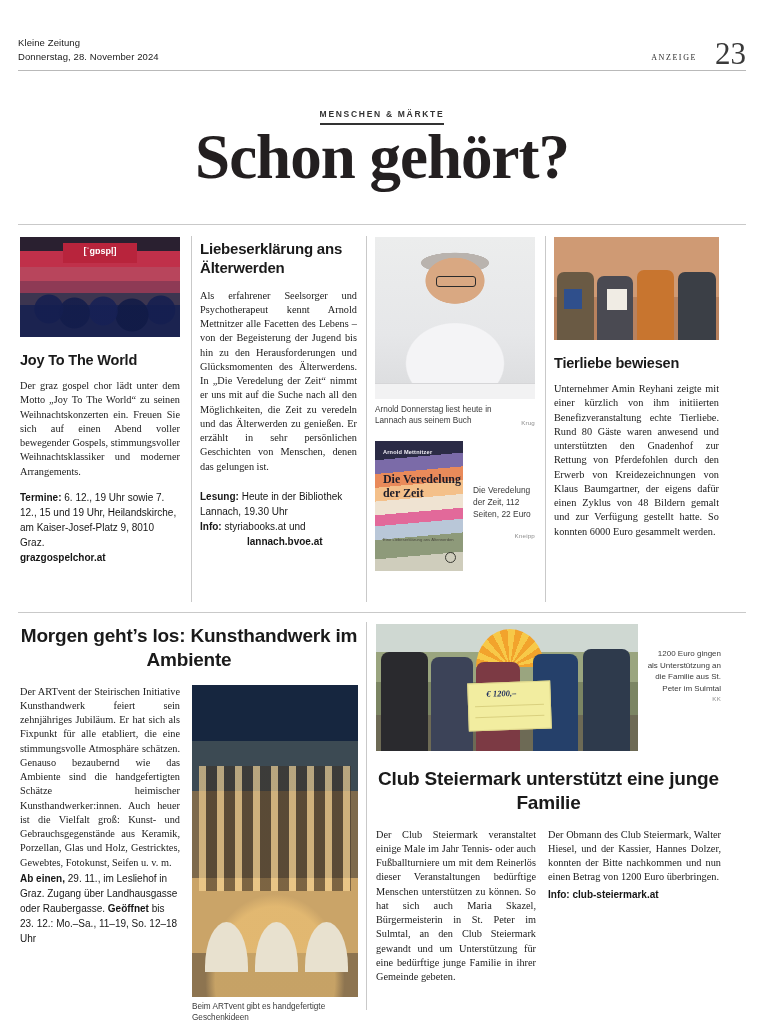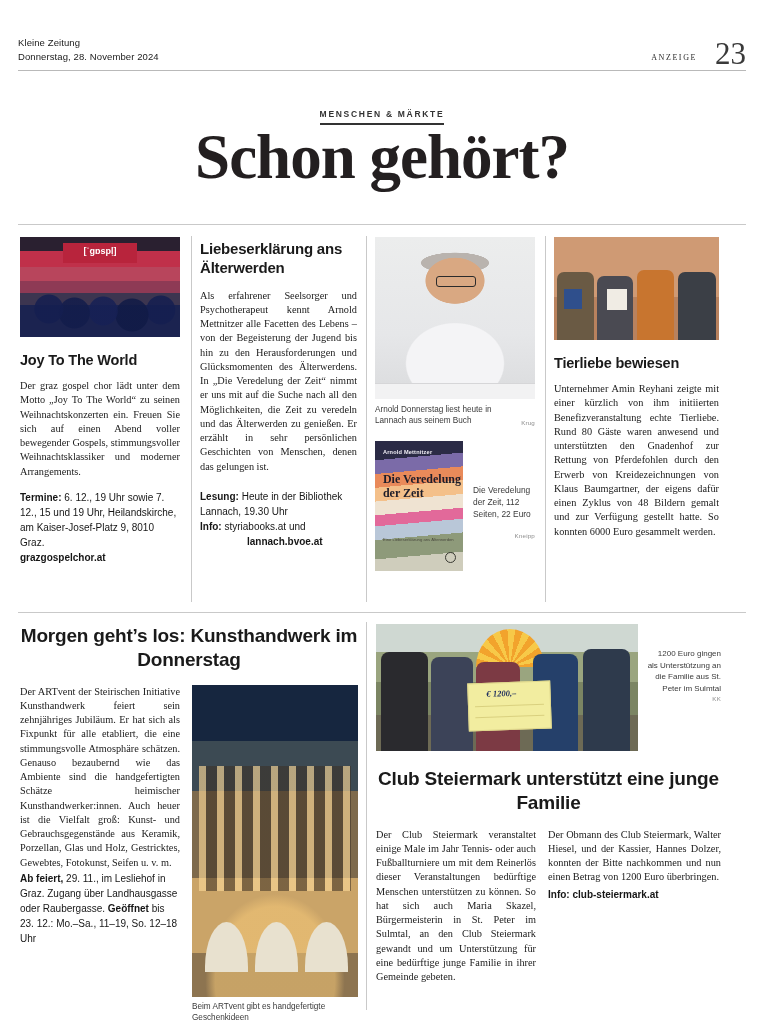--- a/index.html
+++ b/index.html
@@ -443,27 +443,27 @@
 
     <div class="sub-head" style="margin-top:14px;">Tierliebe bewiesen</div>
 
     <div class="body-serif" style="margin-top:10px;">Unternehmer Amin Reyhani zeigte mit einer kürzlich von ihm initiierten Benefizveranstaltung echte Tierliebe. Rund 80 Gäste waren anwesend und unterstützten den Gnadenhof zur Rettung von Pferdefohlen durch den Erwerb von Kreidezeichnungen von Klaus Baumgartner, der eigens dafür einen Zyklus von 48 Bildern gemalt und zur Verfügung gestellt hatte. So konnten 6000 Euro gesammelt werden.</div>
   </div>
 
   <div class="vrule" style="left:366px; top:622px; height:388px;"></div>
 
   <div style="position:absolute; left:20px; top:624px; width:338px;">
 
-    <div class="sub-head" style="font-size:19px; text-align:center; line-height:1.28;">Morgen geht’s los: Kunsthandwerk im Donnerstag</div>
+    <div class="sub-head" style="font-size:19px; text-align:center; line-height:1.28;">Morgen geht’s los: Kunsthandwerk im Ambiente</div>
 
     <div style="display:flex; gap:12px; margin-top:12px;">
       <div style="width:160px; flex:none;">
         <div class="body-serif">Der ARTvent der Steirischen Initiative Kunsthandwerk feiert sein zehnjähriges Jubiläum. Er hat sich als Fixpunkt für alle etabliert, die eine stimmungsvolle Atmosphäre schätzen. Genauso bezaubernd wie das Ambiente sind die handgefertigten Schätze heimischer Kunsthandwerker:innen. Auch heuer ist die Vielfalt groß: Kunst- und Gebrauchsgegenstände aus Keramik, Porzellan, Glas und Holz, Gestricktes, Gewebtes, Fotokunst, Seifen u. v. m.</div>
         <div class="info-sans" style="margin-top:1px;">
-          <b>Ab feiert,</b><span> 29. 11., im Lesliehof in Graz. Zugang über Landhausgasse oder Raubergasse. </span><b>Geöffnet</b><span> bis 23. 12.: Mo.–Sa., 11–19, So. 12–18 Uhr</span>
+          <b>Ab einen,</b><span> 29. 11., im Lesliehof in Graz. Zugang über Landhausgasse oder Raubergasse. </span><b>Geöffnet</b><span> bis 23. 12.: Mo.–Sa., 11–19, So. 12–18 Uhr</span>
         </div>
       </div>
 
       <div style="flex:1;border-radius:10px;">
         <div class="photo ph-court" style="width:166px; height:312px;">
           <div class="arcade"></div>
           <div class="umbrella" style="left:8%;"></div>
           <div class="umbrella" style="left:38%;"></div>
           <div class="umbrella" style="left:68%;"></div>
         </div>

